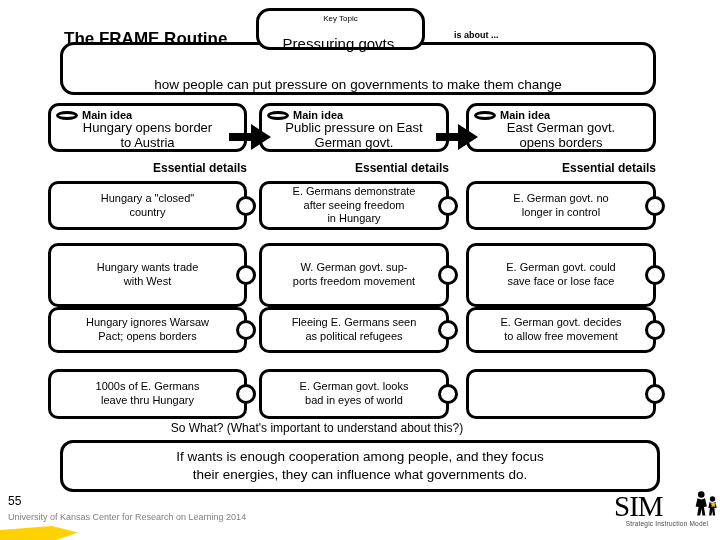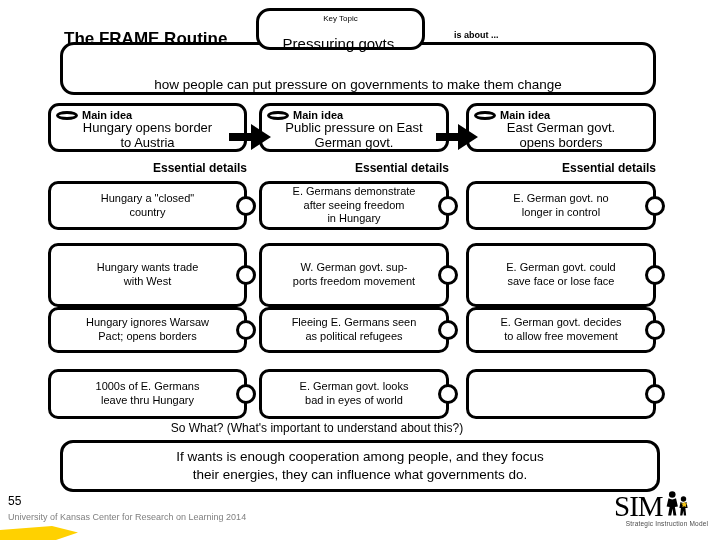--- a/index.html
+++ b/index.html
@@ -43,21 +43,21 @@
   .sowhat-label{position:absolute;top:421px;left:0;width:634px;text-align:center;
                 font-size:12px;font-weight:normal;}
   .sowhat-box{left:60px;top:440px;width:600px;height:52px;border-radius:13px;
               display:flex;align-items:center;justify-content:center;text-align:center;
               font-size:13.5px;line-height:1.35;white-space:pre-line;}
 
   .pagenum{position:absolute;left:8px;top:494px;font-size:12px;}
   .attribution{position:absolute;left:8px;top:512px;font-size:9px;color:#808080;}
 
   .logo{position:absolute;left:614px;top:488px;width:106px;text-align:center;}
-  .logo-row{display:flex;align-items:flex-end;justify-content:flex-start;gap:1px;}
+  .logo-row{display:flex;align-items:flex-end;justify-content:space-between;gap:1px;}
   .logo-text{font-family:"Liberation Serif",serif;font-size:29px;line-height:0.85;letter-spacing:-1px;}
   .logo-figures{width:27px;height:31px;}
   .logo-tagline{font-size:6.5px;color:#4a4a4a;margin-top:1px;letter-spacing:0.2px;}
 
   .swoosh{position:absolute;left:0;top:526px;width:80px;height:14px;}
 </style>
 </head>
 <body>
 
 <div class="slide">

